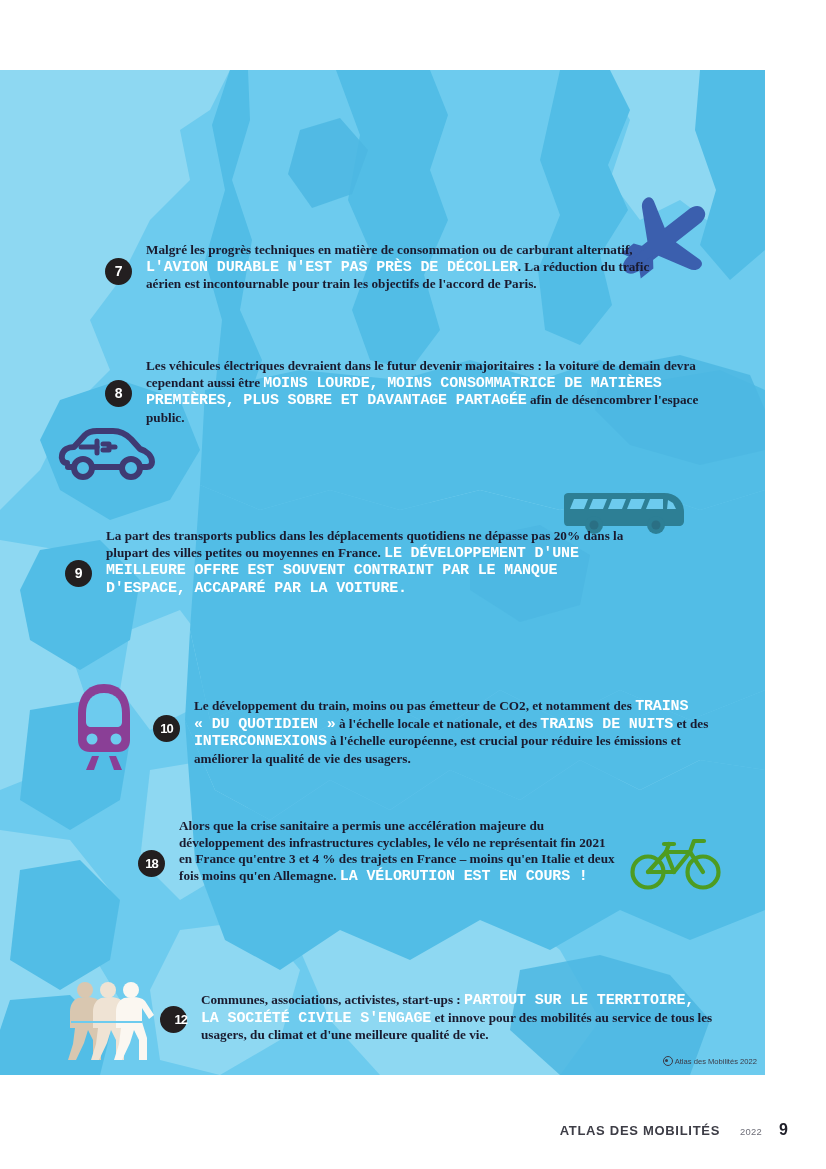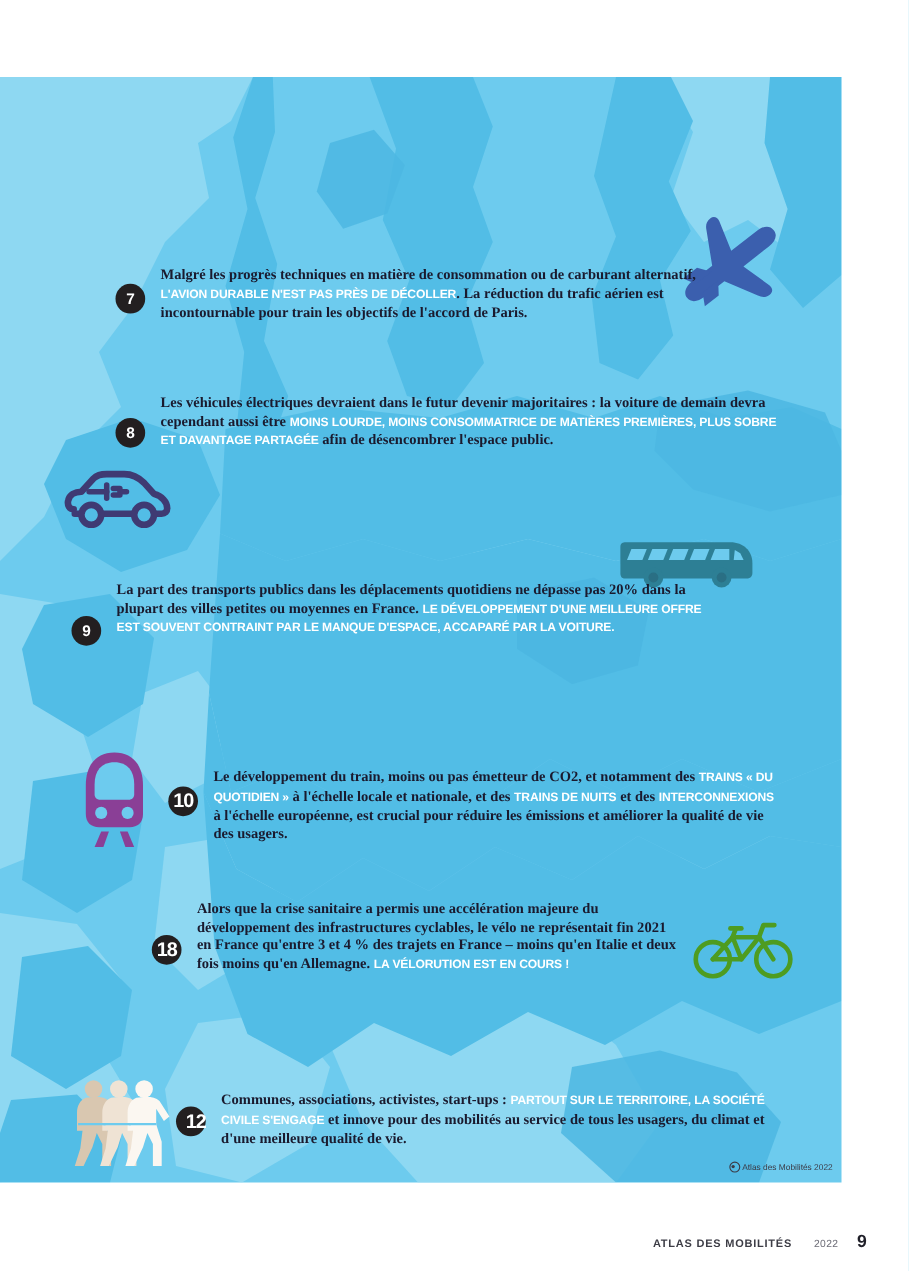--- a/index.html
+++ b/index.html
@@ -46,34 +46,34 @@
     border-radius: 50%;
     background: #231f20;
     color: #ffffff;
     font-family: "Liberation Sans", sans-serif;
     font-weight: bold;
     font-size: 14px;
     line-height: 27px;
     text-align: center;
     letter-spacing: -0.3px;
   }
-  .badge.wide { letter-spacing: -1px; font-size: 18px; }
+  .badge.wide { letter-spacing: -1px; font-size: 13px; }
 
   .body-text {
     color: #1a1a2e;
     font-family: "Liberation Serif", serif;
     font-size: 13.2px;
     line-height: 16.6px;
     font-weight: bold;
   }
   .hl {
     color: #ffffff;
-    font-family: Liberation Sans, sans-serif;
-    font-weight: bold;
-    font-size: 11px;
+    font-family: Liberation Mono, monospace;
+    font-weight: bold;
+    font-size: 15px;
     letter-spacing: -0.15px;
   }
 
   
   #item-7  { left: 105px; top: 172px;  width: 560px; }
   #item-7 .badge { margin-top: 16px; margin-right: 14px; }
 
   #item-8  { left: 105px; top: 288px;  width: 615px; }
   #item-8 .badge { margin-top: 22px; margin-right: 14px; }
 
@@ -131,21 +131,21 @@
   
   #page-footer {
     position: absolute;
     right: 38px;
     bottom: 30px;
     display: flex;
     align-items: baseline;
     font-family: "Liberation Sans", sans-serif;
   }
   #footer-title {
-    font-size: 10px;
+    font-size: 13px;
     font-weight: bold;
     letter-spacing: 0.7px;
     color: #3d3d46;
     text-align: right;
   }
   #footer-year {
     font-size: 9.4px;
     color: #6e6e78;
     margin-left: 20px;
     letter-spacing: 0.3px;

